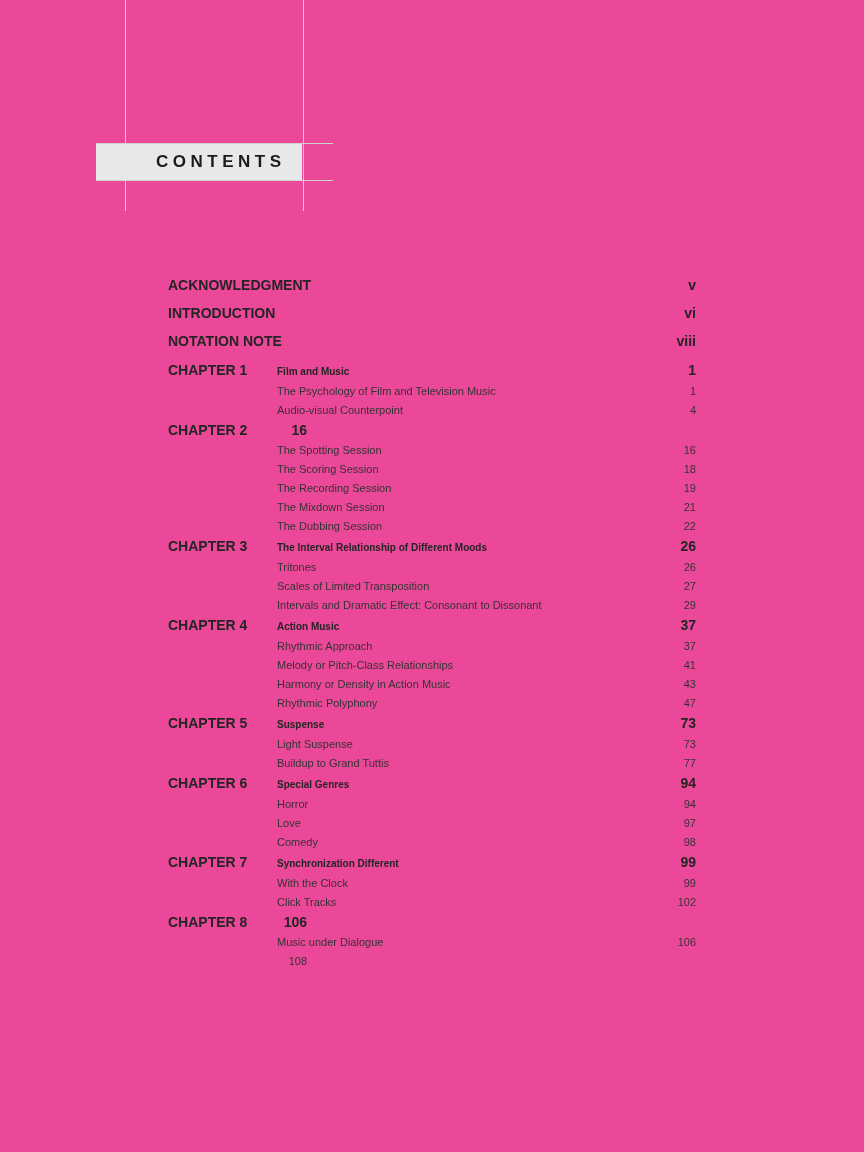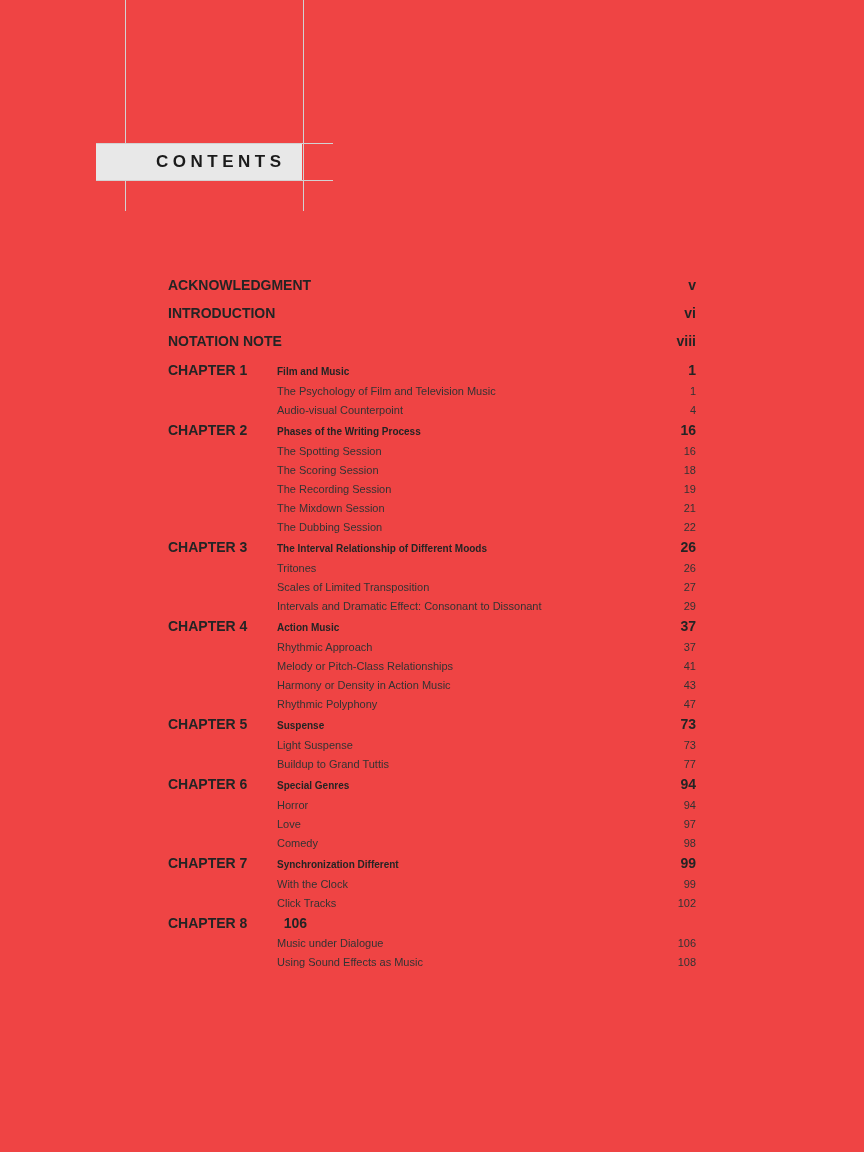--- a/index.html
+++ b/index.html
@@ -4,21 +4,21 @@
 <style>
   html, body {
     margin: 0;
     padding: 0;
     background: #ffffff;
   }
   .page {
     position: relative;
     width: 864px;
     height: 1152px;
-    background: #ef4444;
+    background: #ec4899;
     overflow: hidden;
     font-family: "Liberation Sans", "DejaVu Sans", sans-serif;
   }
 
   
   .rule {
     position: absolute;
     background: #d2d2d2;
   }
   .rule-v-left   { left: 125px; top: 0;     width: 1px;   height: 211px; }
@@ -152,21 +152,20 @@
     <span class="section-indent"></span>
     <span class="section-title">Audio-visual Counterpoint</span>
     <span class="page-num">4</span>
   </div>
 </div>
   </div>
 
   <div class="chapter">
     <div class="chapter-heading">
       <span class="chapter-label">CHAPTER 2</span>
-      <span class="chapter-title">Phases of the Writing Process</span>
       <span class="page-num">16</span>
     </div>
     <div>
   <div class="section-row">
     <span class="section-indent"></span>
     <span class="section-title">The Spotting Session</span>
     <span class="page-num">16</span>
   </div>
 
   <div class="section-row">
@@ -332,21 +331,20 @@
     </div>
     <div>
   <div class="section-row">
     <span class="section-indent"></span>
     <span class="section-title">Music under Dialogue</span>
     <span class="page-num">106</span>
   </div>
 
   <div class="section-row">
     <span class="section-indent"></span>
-    <span class="section-title">Using Sound Effects as Music</span>
     <span class="page-num">108</span>
   </div>
 </div>
   </div>
 </div>
   </div>
 
 </div>
 
 </body></html>

